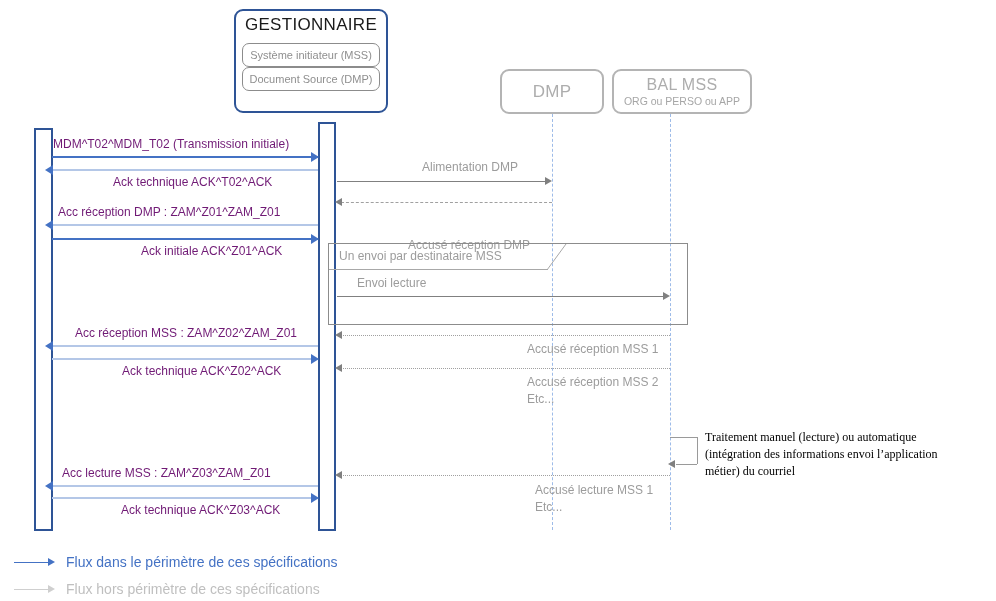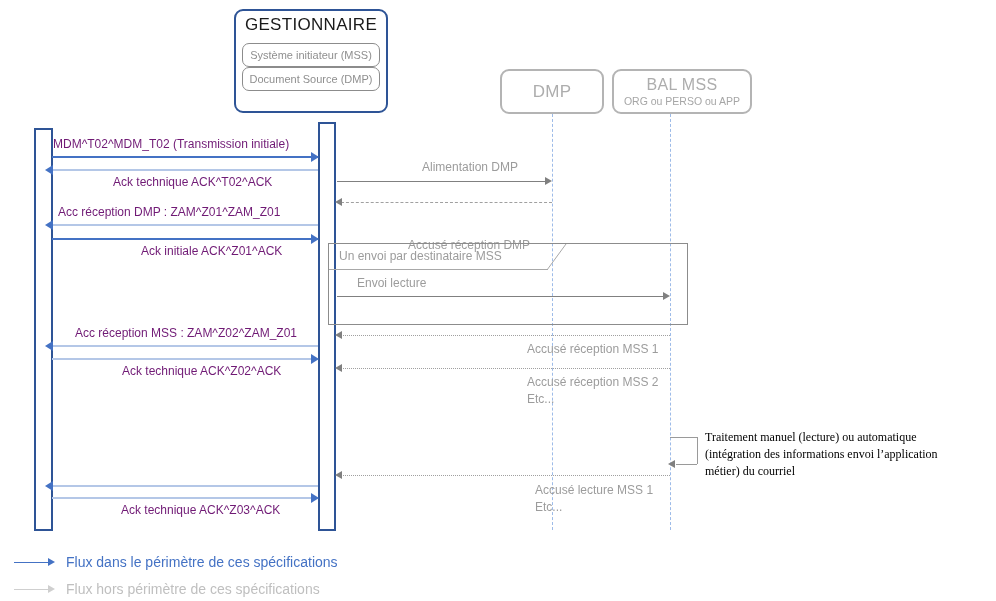--- a/index.html
+++ b/index.html
@@ -135,20 +135,21 @@
   <div class="msg-label" style="left:141px;top:244px;">Ack initiale ACK^Z01^ACK</div>
 
   <div class="msg-label" style="left:63px;top:326px;margin-left:12px;">Acc réception MSS : ZAM^Z02^ZAM_Z01</div>
   <div class="msg-line light-blue" style="left:52px;top:345px;width:266px;"></div>
   <div class="head l-blue" style="left:45px;top:341px;"></div>
 
   <div class="msg-line light-blue" style="left:52px;top:358px;width:266px;"></div>
   <div class="head r-blue" style="left:311px;top:354px;"></div>
   <div class="msg-label" style="left:122px;top:364px;">Ack technique ACK^Z02^ACK</div>
 
+  <div class="msg-label" style="left:62px;top:466px;">Acc lecture MSS : ZAM^Z03^ZAM_Z01</div>
   <div class="msg-line light-blue" style="left:52px;top:485px;width:266px;"></div>
   <div class="head l-blue" style="left:45px;top:481px;"></div>
 
   <div class="msg-line light-blue" style="left:52px;top:497px;width:266px;"></div>
   <div class="head r-blue" style="left:311px;top:493px;"></div>
   <div class="msg-label" style="left:121px;top:503px;">Ack technique ACK^Z03^ACK</div>
 
   <div class="msg-label gray" style="left:422px;top:160px;">Alimentation DMP</div>
   <div class="msg-line solid-gray" style="left:337px;top:181px;width:208px;"></div>
   <div class="head r-gray" style="left:545px;top:177px;"></div>

